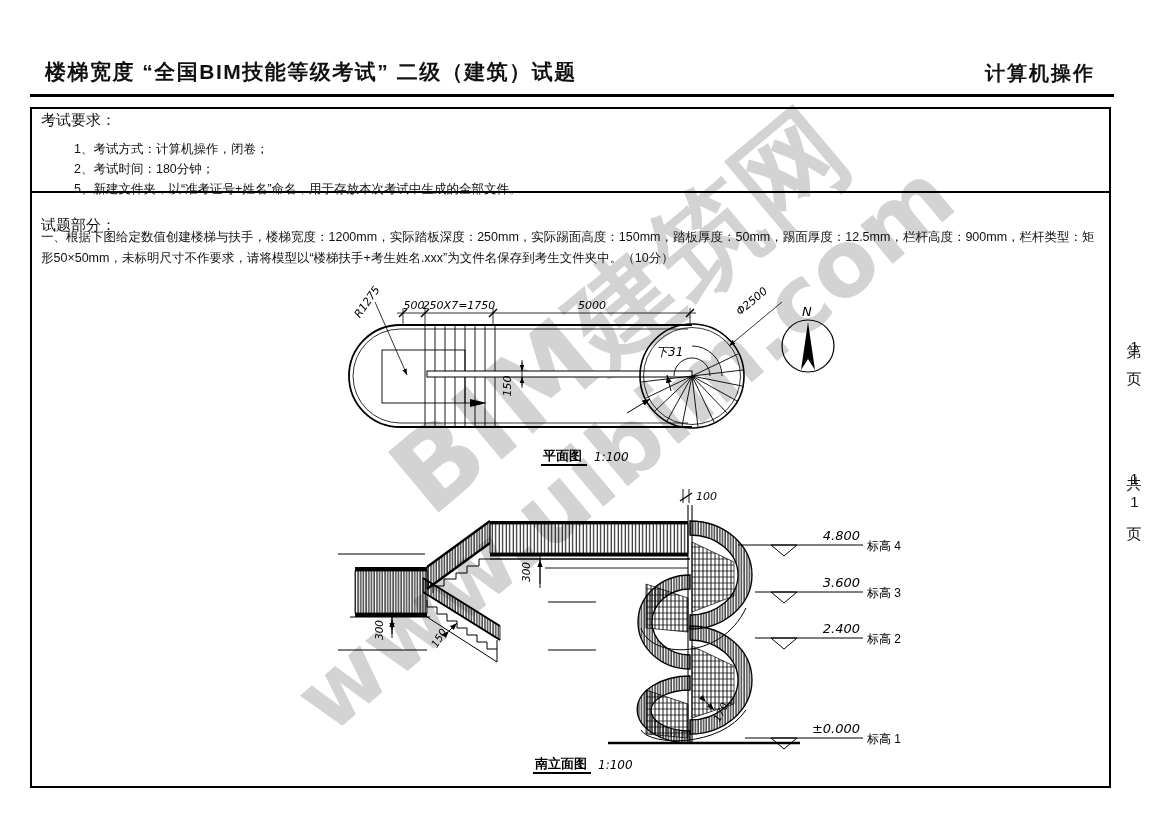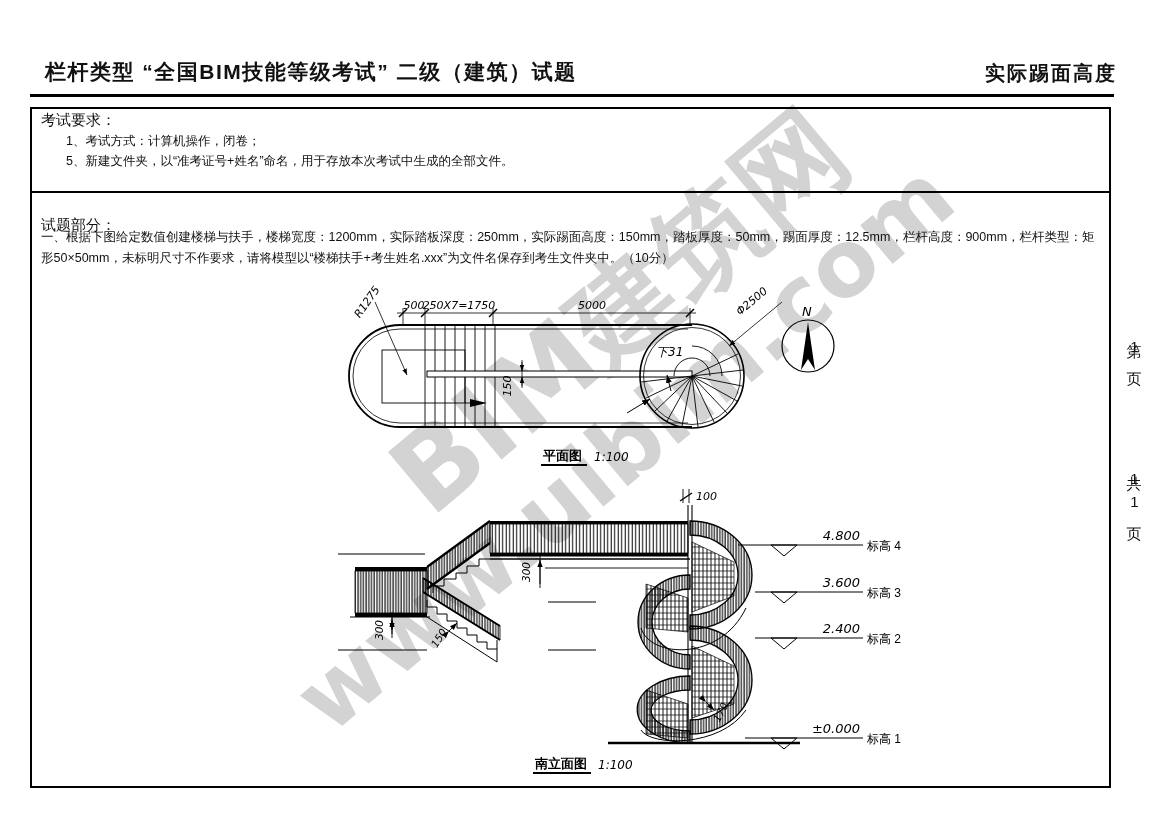--- a/index.html
+++ b/index.html
@@ -8,21 +8,21 @@
   .abs{position:absolute;}
   
   #title{left:45px;top:58px;font-size:21px;letter-spacing:1.5px;font-weight:600;}
   #org{left:985px;top:60px;font-size:20px;letter-spacing:2px;font-weight:600;}
   #title-rule{left:30px;top:94px;width:1084px;height:3px;background:#000;}
   
   #frame{left:30px;top:107px;width:1081px;height:681px;border:2px solid #000;box-sizing:border-box;}
   #frame-divider{left:30px;top:191px;width:1081px;height:2px;background:#000;}
   
   #req-heading{left:41px;top:111px;font-size:15px;}
-  #req-items{left:66px;top:131px;font-size:12.5px;line-height:20px;list-style:none;margin:0;padding:0;}
+  #req-items{left:66px;top:131px;font-size:12.5px;line-height:20px;list-style:none;margin:8px;padding:0;}
   #q-heading{left:41px;top:216px;font-size:15px;}
   #q-text{left:41px;top:227px;width:1058px;font-size:12.5px;line-height:21px;}
   
   .pagecol{left:1124px;font-size:15px;writing-mode:vertical-rl;text-orientation:upright;letter-spacing:6px;}
   #page-cur{top:332px;}
   #page-tot{top:464px;}
   
   .wm{color:rgba(168,168,168,0.5);font-weight:bold;white-space:nowrap;z-index:0;
       font-family:"DejaVu Sans",sans-serif;}
   #wm1{left:310px;top:240px;width:620px;text-align:center;font-size:108px;transform:rotate(-40deg);}
@@ -31,30 +31,31 @@
   svg text{font-family:"DejaVu Sans",sans-serif;font-style:italic;fill:#000;}
   .cjk{font-style:normal;font-family:"Liberation Sans",sans-serif;}
   .z2{z-index:2;}
 </style>
 </head>
 <body>
 
 <div class="abs wm" id="wm1">BIM建筑网</div>
 <div class="abs wm" id="wm2">www.uibim.com</div>
 
-<div class="abs z2" id="title">栏杆类型 “全国BIM技能等级考试” 二级（建筑）试题</div>
-<div class="abs z2" id="org">实际踢面高度</div>
+<div class="abs z2" id="title">楼梯宽度 “全国BIM技能等级考试” 二级（建筑）试题</div>
+<div class="abs z2" id="org">计算机操作</div>
 <div class="abs z2" id="title-rule"></div>
 
 <div class="abs" id="frame"></div>
 <div class="abs" id="frame-divider"></div>
 
 <div class="abs z2" id="req-heading">考试要求：</div>
 <ul class="abs z2" id="req-items">
   <li>1、考试方式：计算机操作，闭卷；</li>
+  <li>2、考试时间：180分钟；</li>
   <li>5、新建文件夹，以“准考证号+姓名”命名，用于存放本次考试中生成的全部文件。</li>
 </ul>
 
 <div class="abs z2" id="q-heading">试题部分：</div>
 <div class="abs z2" id="q-text">一、根据下图给定数值创建楼梯与扶手，楼梯宽度：1200mm，实际踏板深度：250mm，实际踢面高度：150mm，踏板厚度：50mm，踢面厚度：12.5mm，栏杆高度：900mm，栏杆类型：矩形50×50mm，未标明尺寸不作要求，请将模型以“楼梯扶手+考生姓名.xxx”为文件名保存到考生文件夹中。（10分）</div>
 
 <div class="abs pagecol" id="page-cur">第1页</div>
 <div class="abs pagecol" id="page-tot">共11页</div>
 
 <svg id="plan-svg" style="left:330px;top:280px" width="520" height="200" viewBox="0 0 520 200">

